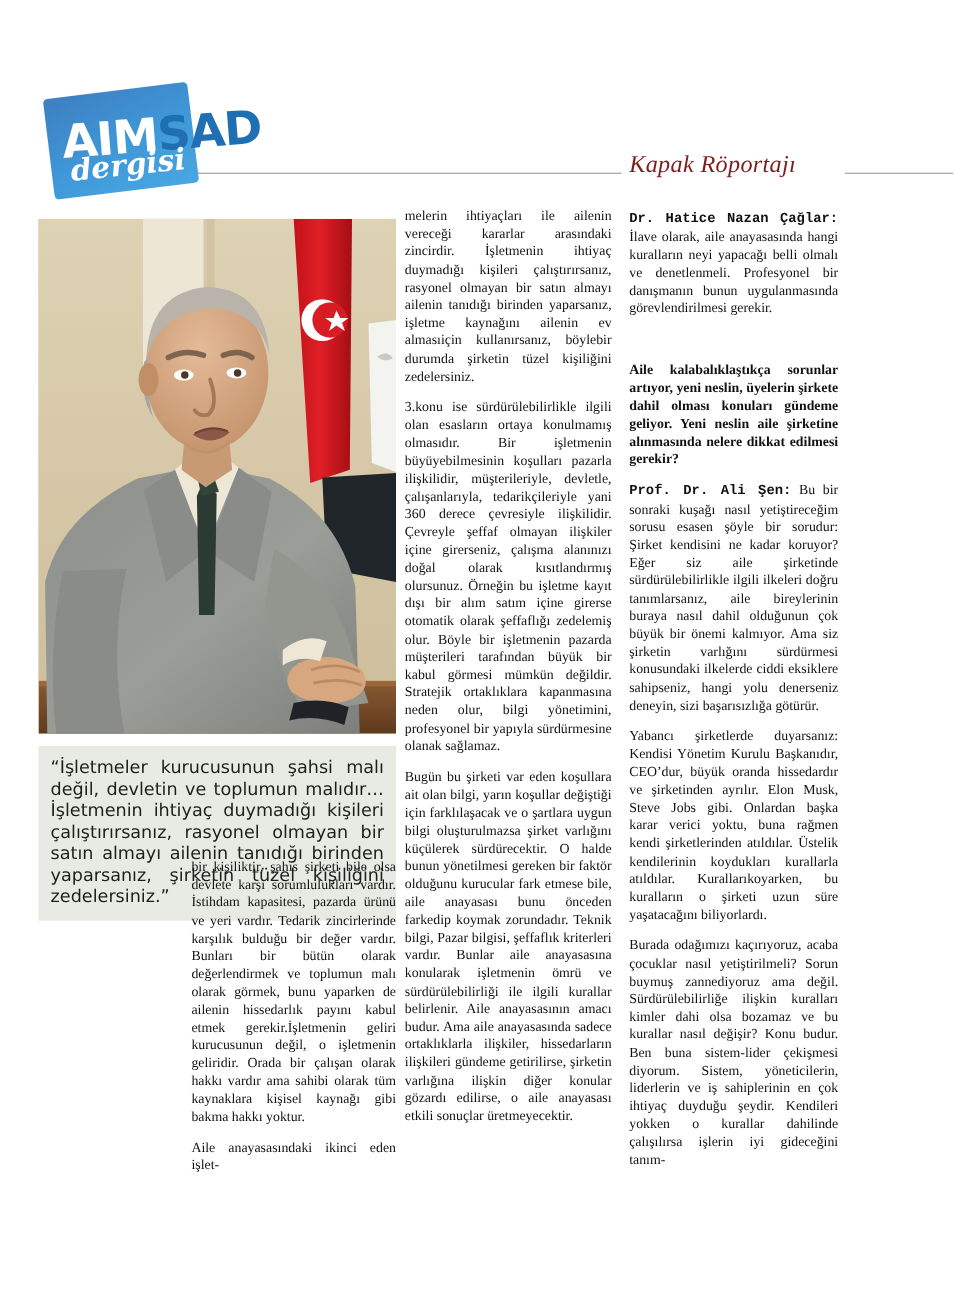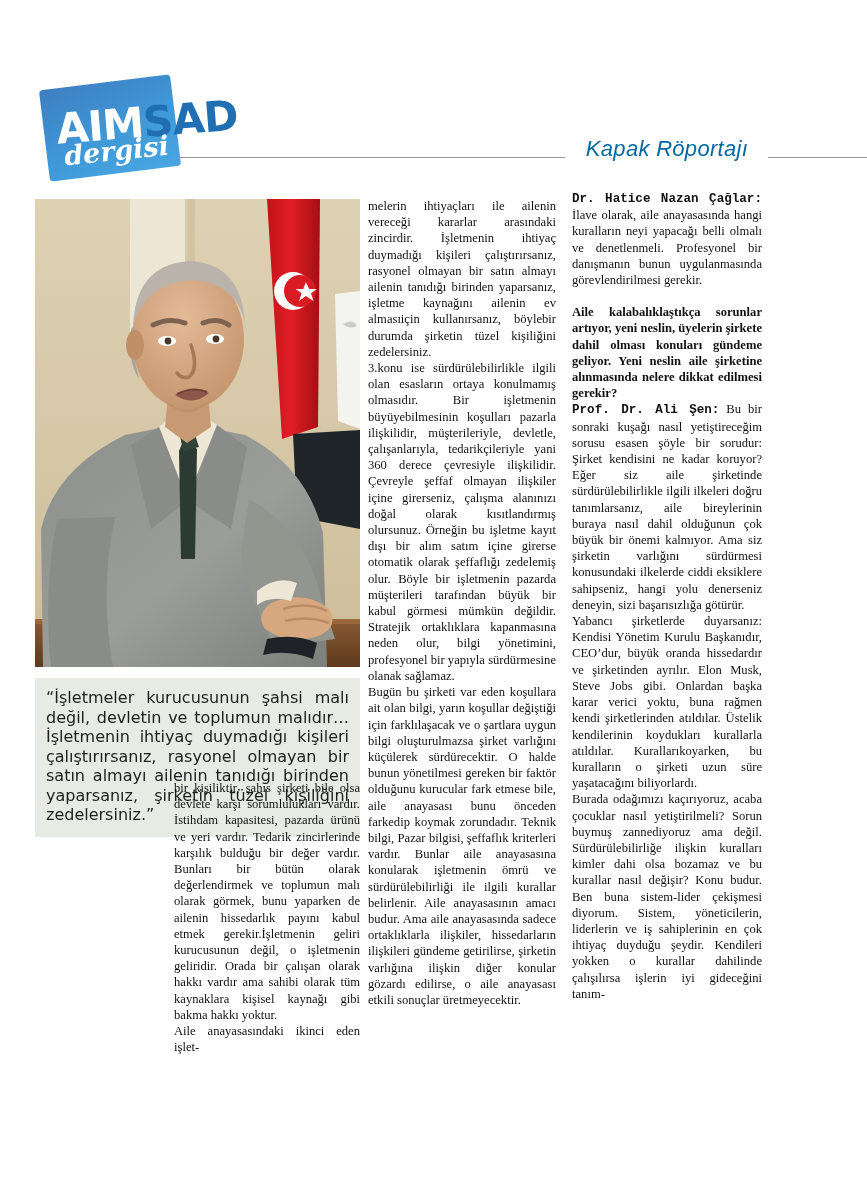--- a/index.html
+++ b/index.html
@@ -68,25 +68,24 @@
   .head-rule-right {
     position: absolute;
     left: 768px; top: 157px;
     width: 99px; height: 1px;
     background: #9a9a9a;
   }
   .section-title {
     position: absolute;
     left: 572px; top: 136px;
     width: 190px;
-    text-align: center;
-    font-family: Liberation Sans, sans-serif;
+    font-family: Liberation Serif, serif;
     font-style: italic;
     font-size: 22px;
-    color: #0369a1;
+    color: #7f1d1d;
     letter-spacing: 0.3px;
     white-space: nowrap;
   }
 
   
   .photo {
     position: absolute;
     left: 35px; top: 199px;
     width: 325px; height: 468px;
     overflow: hidden;
@@ -118,24 +117,24 @@
     position: absolute;
     font-family: "Liberation Serif", serif;
     font-size: 12.6px;
     line-height: 16.2px;
     color: #111111;
     text-align: justify;
     text-justify: inter-word;
     hyphens: manual;
   }
   .col p { margin: 0; }
-  .col p + p { margin-top: 0px; }
+  .col p + p { margin-top: 12px; }
 
   #col1 { left: 174px; top: 780px; width: 186px; }
-  #col2 { left: 368px; top: 198px; width: 188px; }
+  #col2 { left: 368px; top: 188px; width: 188px; }
   #col3 { left: 572px; top: 190px; width: 190px; }
 
   .q-bold {
     font-weight: 700;
   }
   .speaker {
     font-weight: 700;
     font-family: Liberation Mono, monospace;
   }
 

